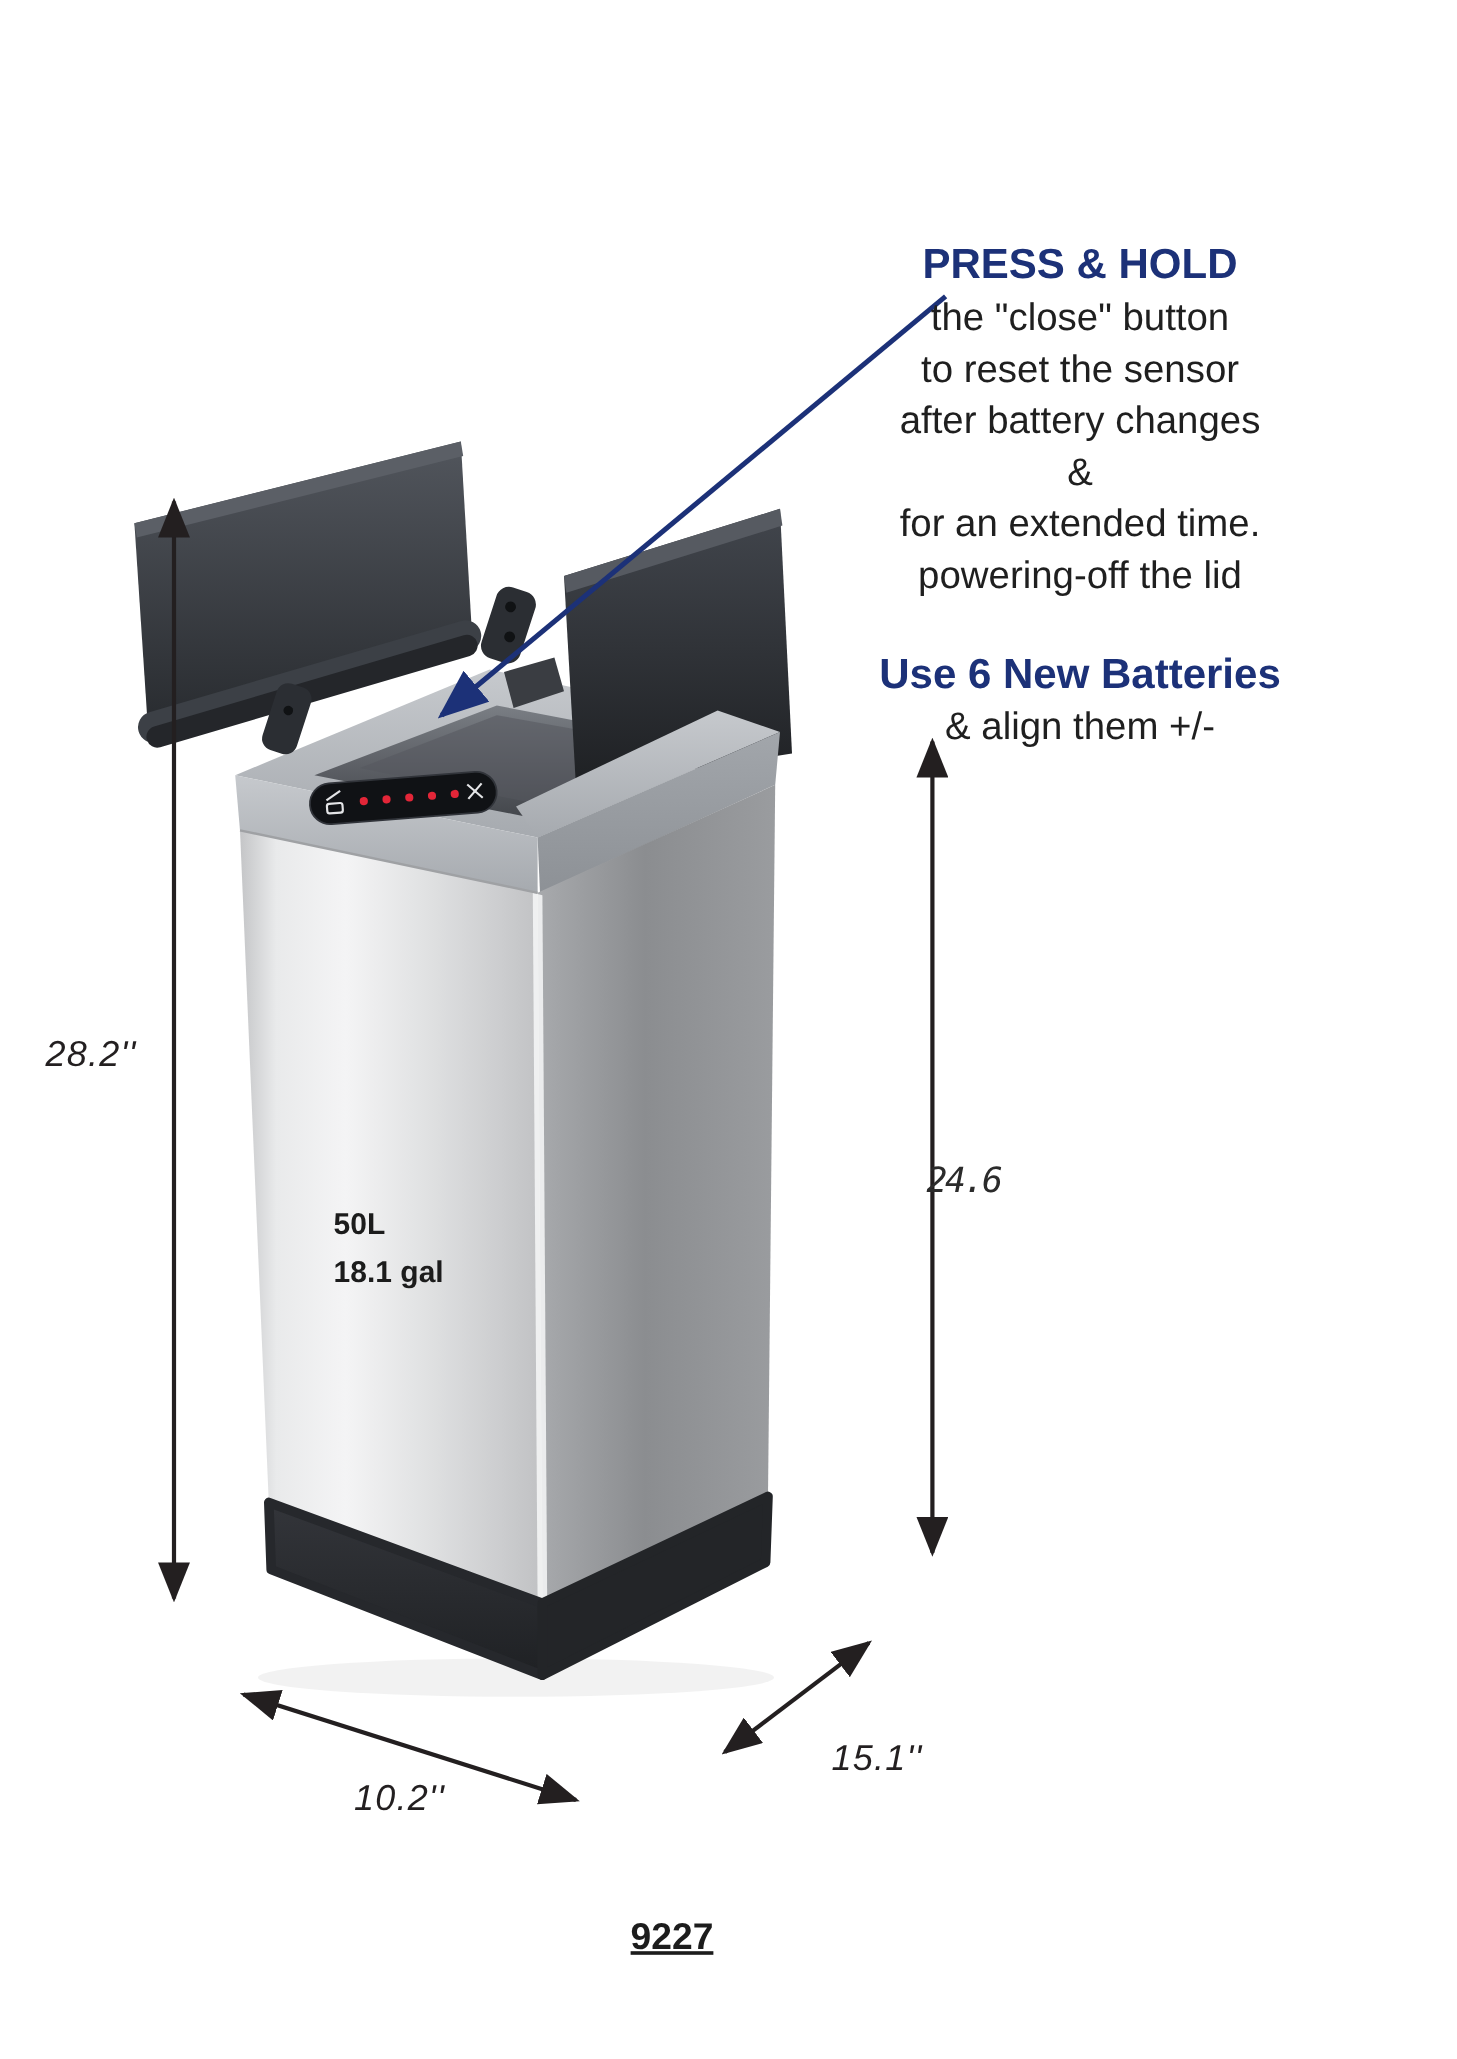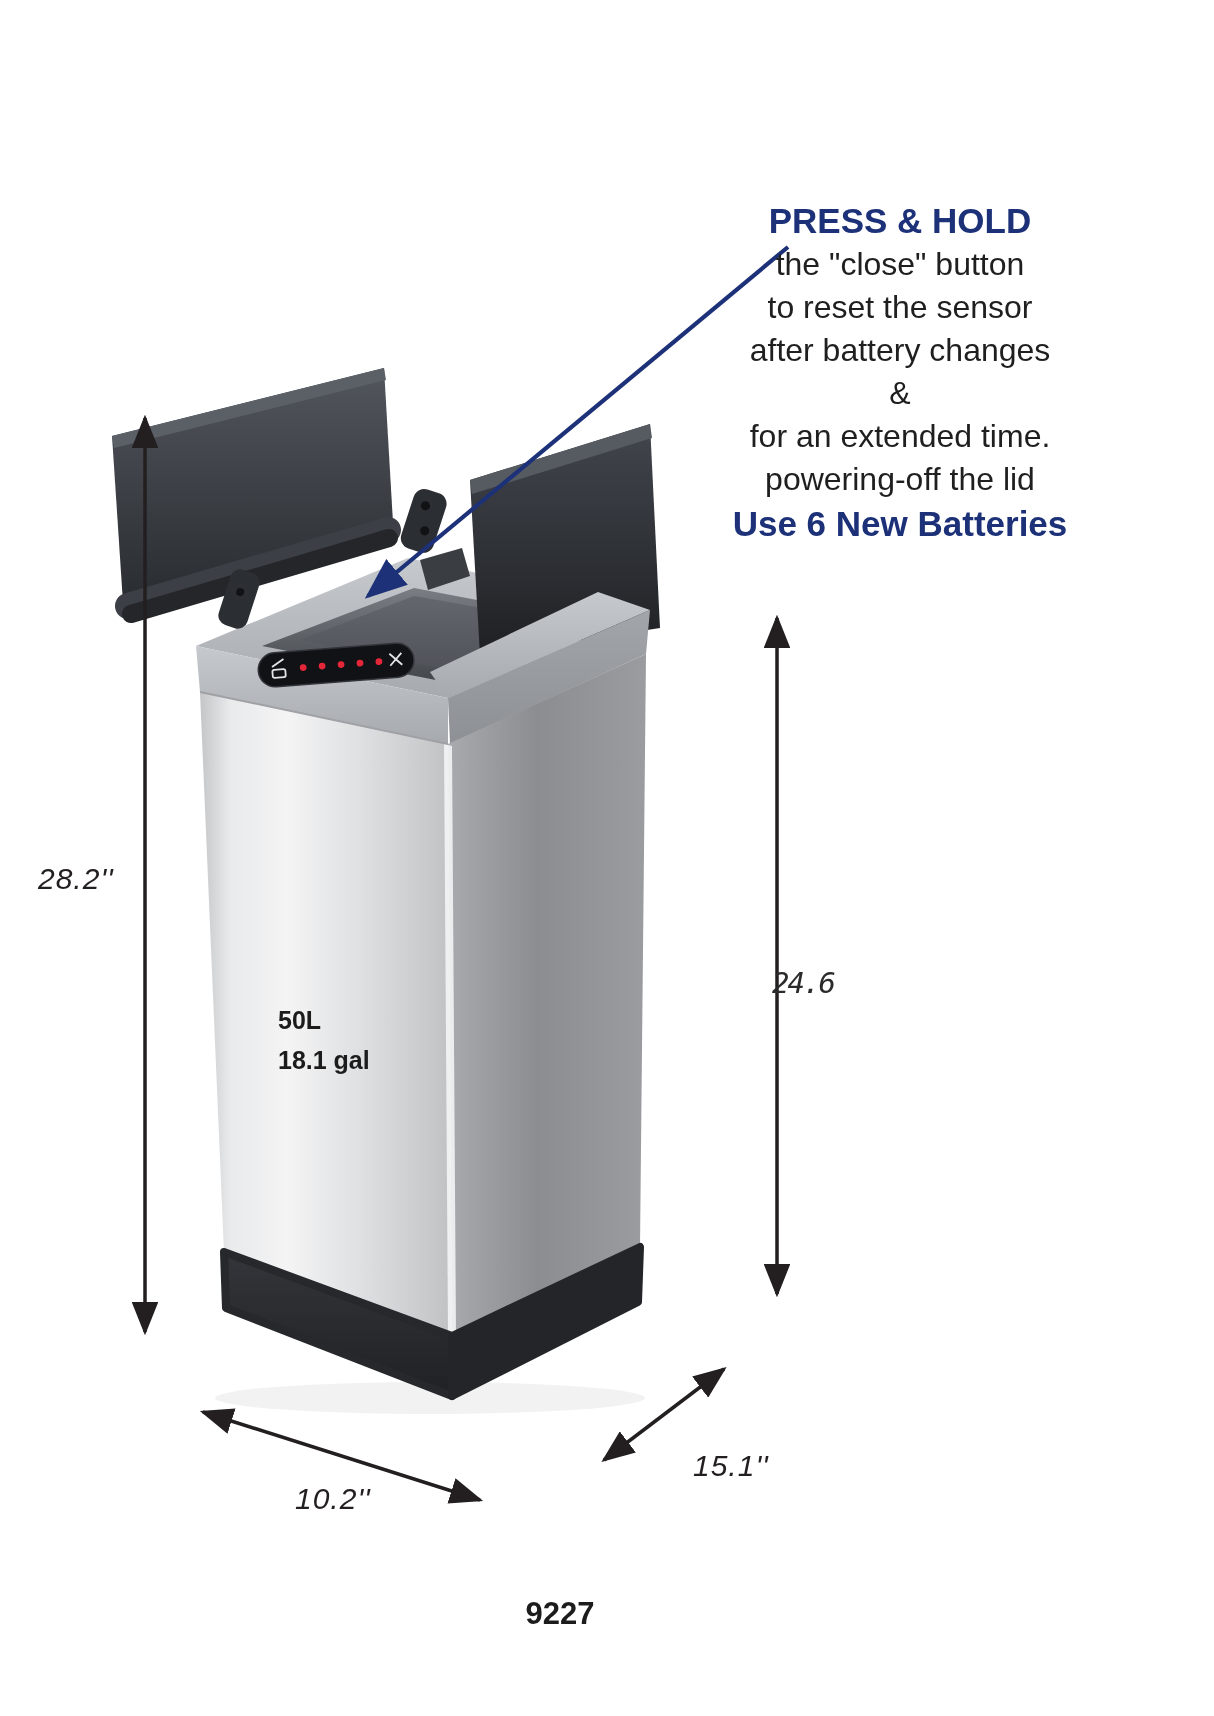--- a/index.html
+++ b/index.html
@@ -12,25 +12,25 @@
   .dim{font-size:30px;letter-spacing:1px;color:#231f20;}
   .dim-mono{font-family:"DejaVu Sans Mono",monospace;font-size:29px;letter-spacing:-2px;color:#2b2b2b;}
   .instructions{
     position:absolute;left:700px;top:198px;width:400px;text-align:center;color:#1f1f1f;
   }
   .instructions .heading{
     color:var(--accent-navy,#1c3178);font-weight:bold;font-size:35px;line-height:45px;
   }
   .instructions .line{font-size:32px;line-height:43px;}
   .instructions .subheading{
-    color:var(--accent-navy,#1c3178);font-weight:bold;font-size:35px;line-height:45px;
+    color:var(--accent-navy,#1c3178);font-weight:bold;font-size:35px;line-height:45px;margin-top:38px;
   }
   .instructions .subline{font-size:32px;line-height:42px;}
   .capacity{position:absolute;left:278px;top:1000px;font-weight:bold;font-size:25px;line-height:40px;color:#1c1c1c;}
-  .model{position:absolute;left:518px;top:1596px;width:84px;text-align:center;font-weight:bold;font-size:31px;color:#1c1c1c;}
+  .model{position:absolute;left:518px;top:1596px;width:84px;text-align:center;font-weight:bold;font-size:31px;color:#1c1c1c;text-decoration:underline;}
 </style>
 </head>
 <body style="--accent-navy: #1c3178; --text-black: #231f20; --arrow-black: #231f20; --led-red: #e32638; --panel-black: #101215; --steel-light: #eceded; --steel-dark: #8b8d90; --lid-charcoal: #2a2d31;">
 
 <div class="stage">
 
   <svg width="1214" height="1716" viewBox="0 0 1214 1716">
     <defs>
       <linearGradient id="gFront" x1="0" y1="0" x2="1" y2="0">
         <stop offset="0" stop-color="#c4c5c7"></stop>
@@ -156,20 +156,21 @@
 
   <div class="instructions">
     <div class="heading">PRESS &amp; HOLD</div>
     <div class="line">the "close" button</div>
     <div class="line">to reset the sensor</div>
     <div class="line">after battery changes</div>
     <div class="line">&amp;</div>
     <div class="line">for an extended time.</div>
     <div class="line">powering-off the lid</div>
     <div class="subheading">Use 6 New Batteries</div>
+    <div class="subline">&amp; align them +/-</div>
   </div>
 
   <div class="lbl dim" style="left:38px;top:862px;">28.2''</div>
   <div class="lbl dim-mono" style="left:772px;top:966px;text-align:right;">24.6</div>
   <div class="lbl dim" style="left:295px;top:1482px;">10.2''</div>
   <div class="lbl dim" style="left:693px;top:1449px;">15.1''</div>
 
   <div class="capacity">
     <div>50L</div>
     <div>18.1 gal</div>

